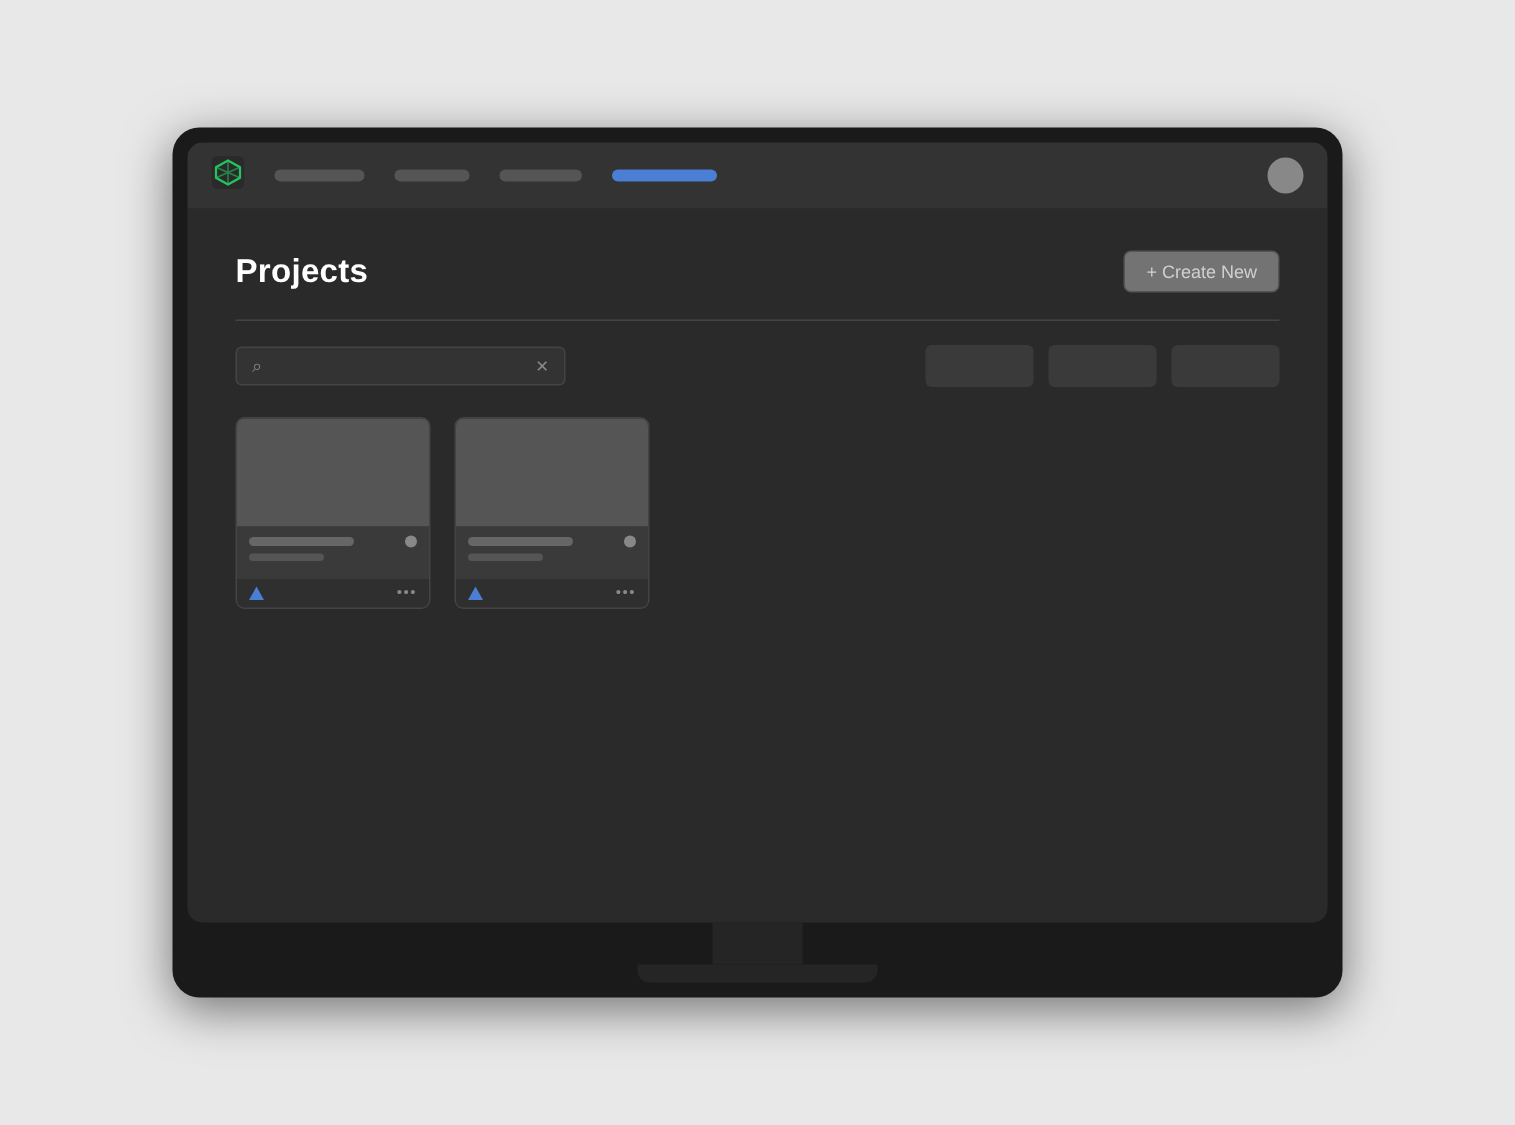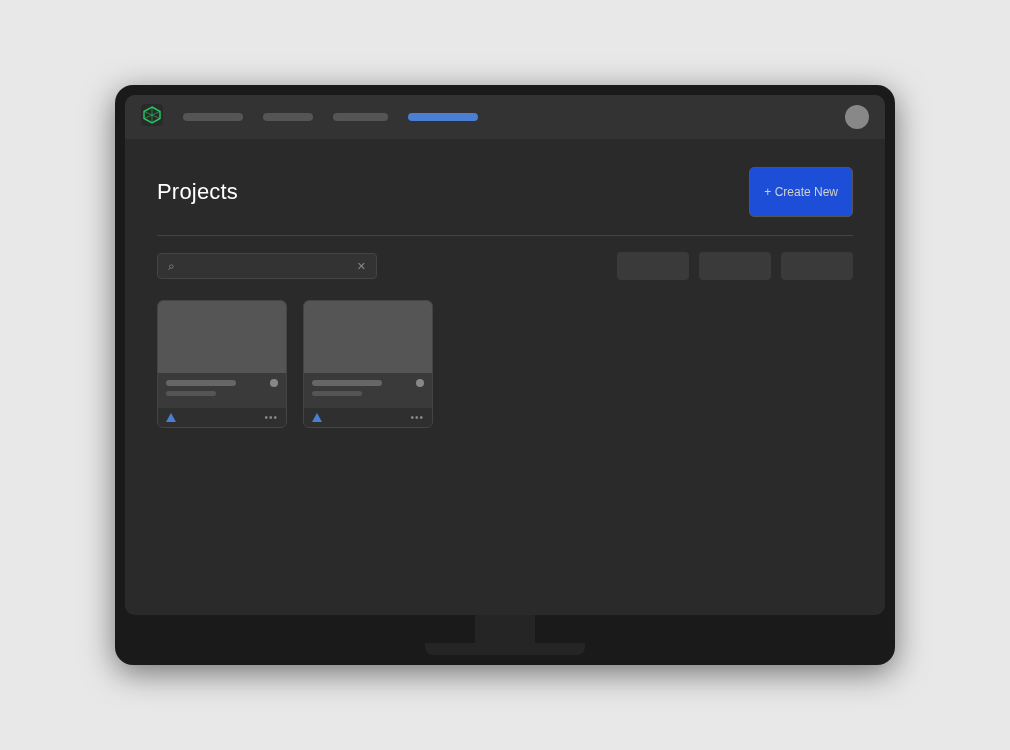--- a/index.html
+++ b/index.html
@@ -101,30 +101,30 @@
     .page-header {
       display: flex;
       align-items: center;
       justify-content: space-between;
       margin-bottom: 18px;
     }
 
     .page-title {
       color: #ffffff;
       font-size: 22px;
-      font-weight: 400;
+      font-weight: 700;
       letter-spacing: 0.2px;
     }
 
     .create-new-btn {
-      background: #1d4ed8;
+      background: #737373;
       color: #d0d0d0;
       border: 1px solid #555;
       border-radius: 5px;
-      padding: 17px 14px;
+      padding: 6px 14px;
       font-size: 12px;
       cursor: pointer;
       display: flex;
       align-items: center;
       gap: 4px;
     }
 
     
     .divider {
       height: 1px;

